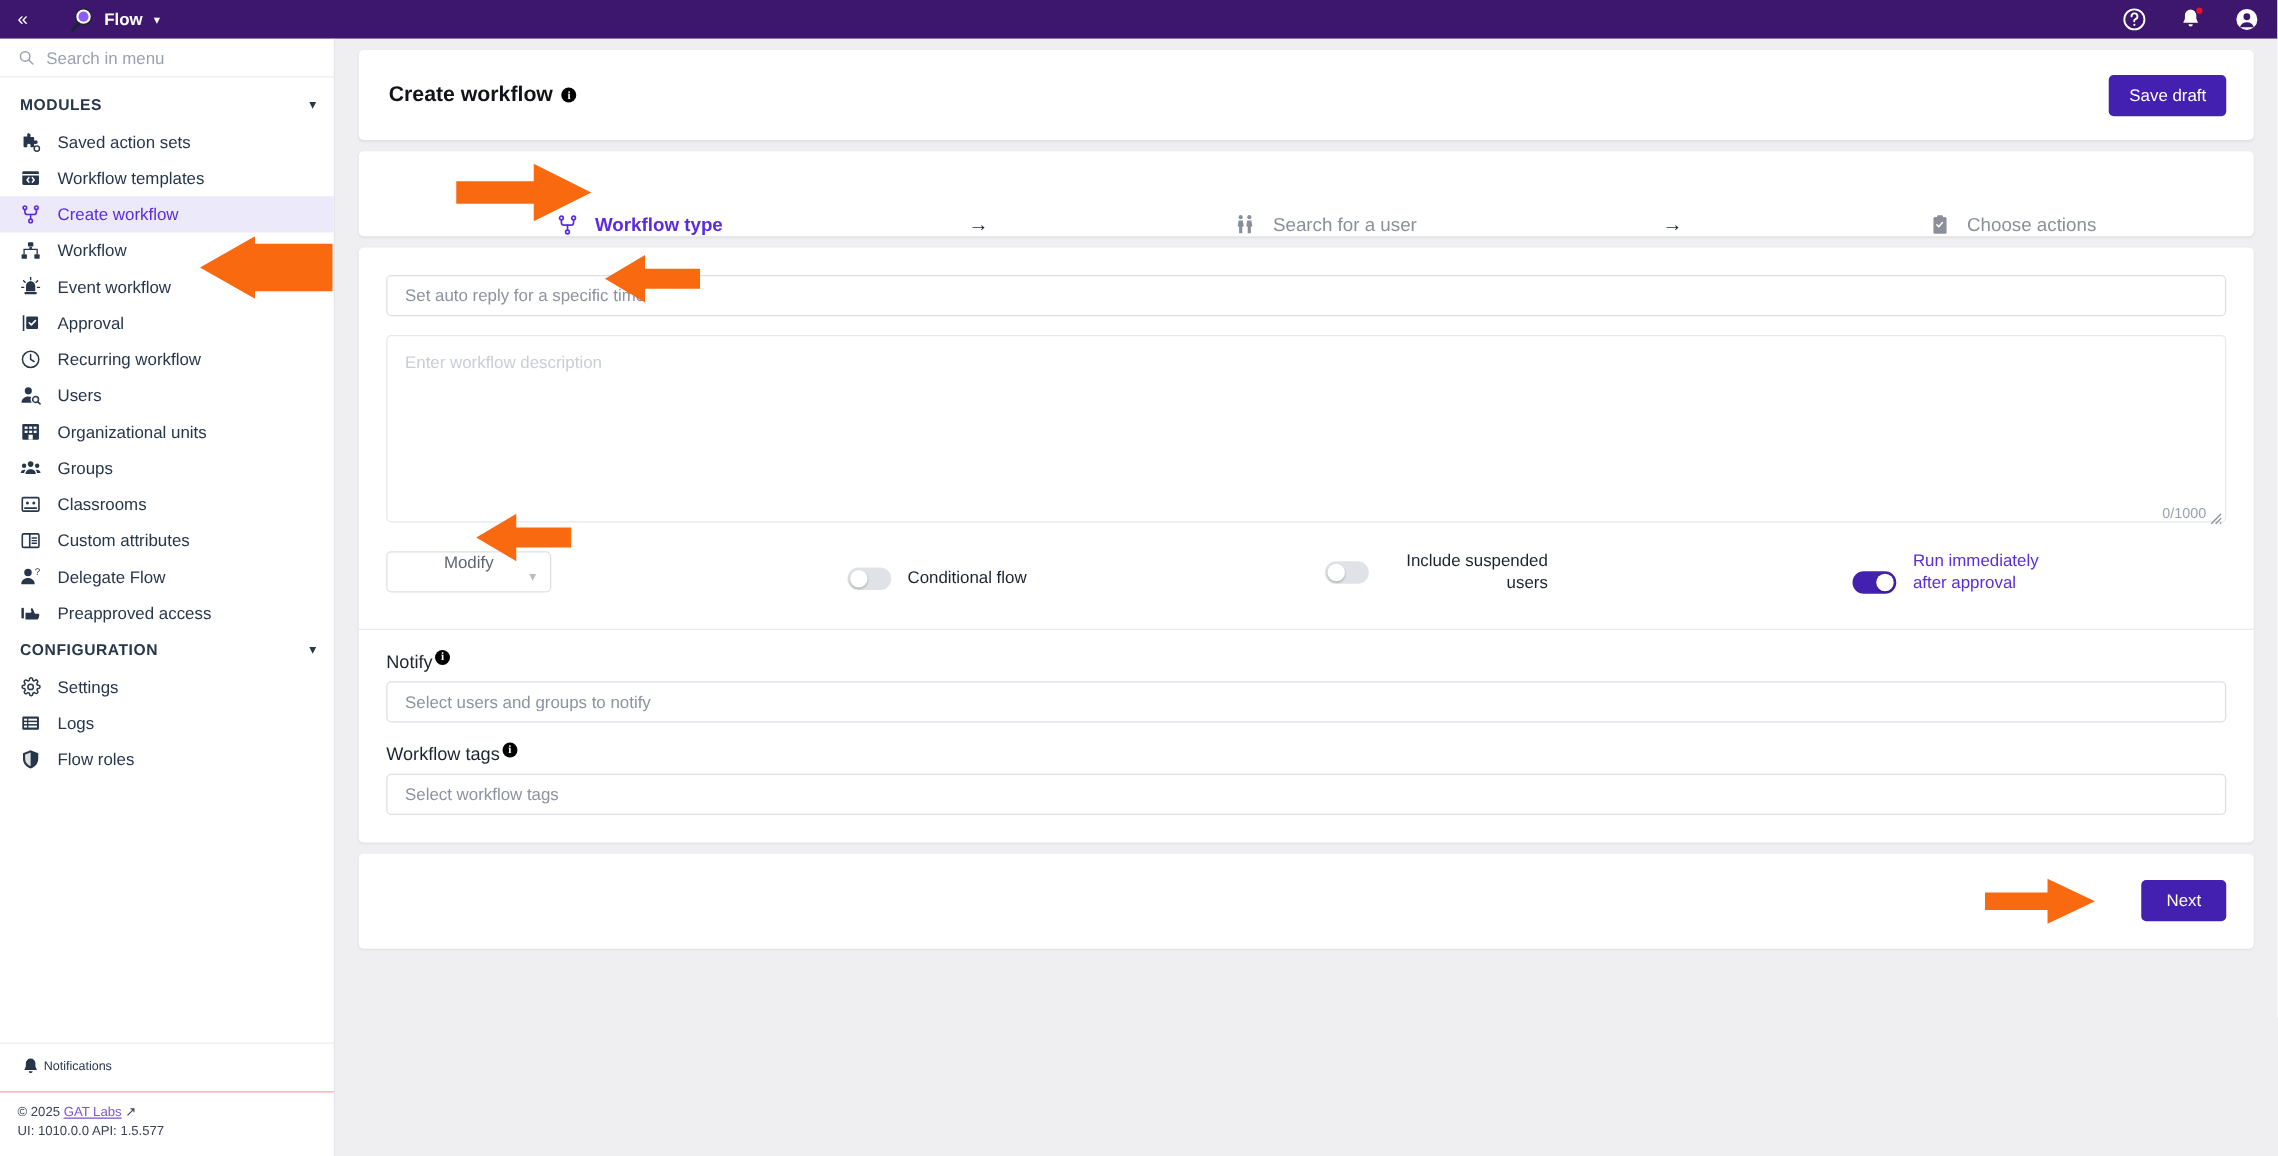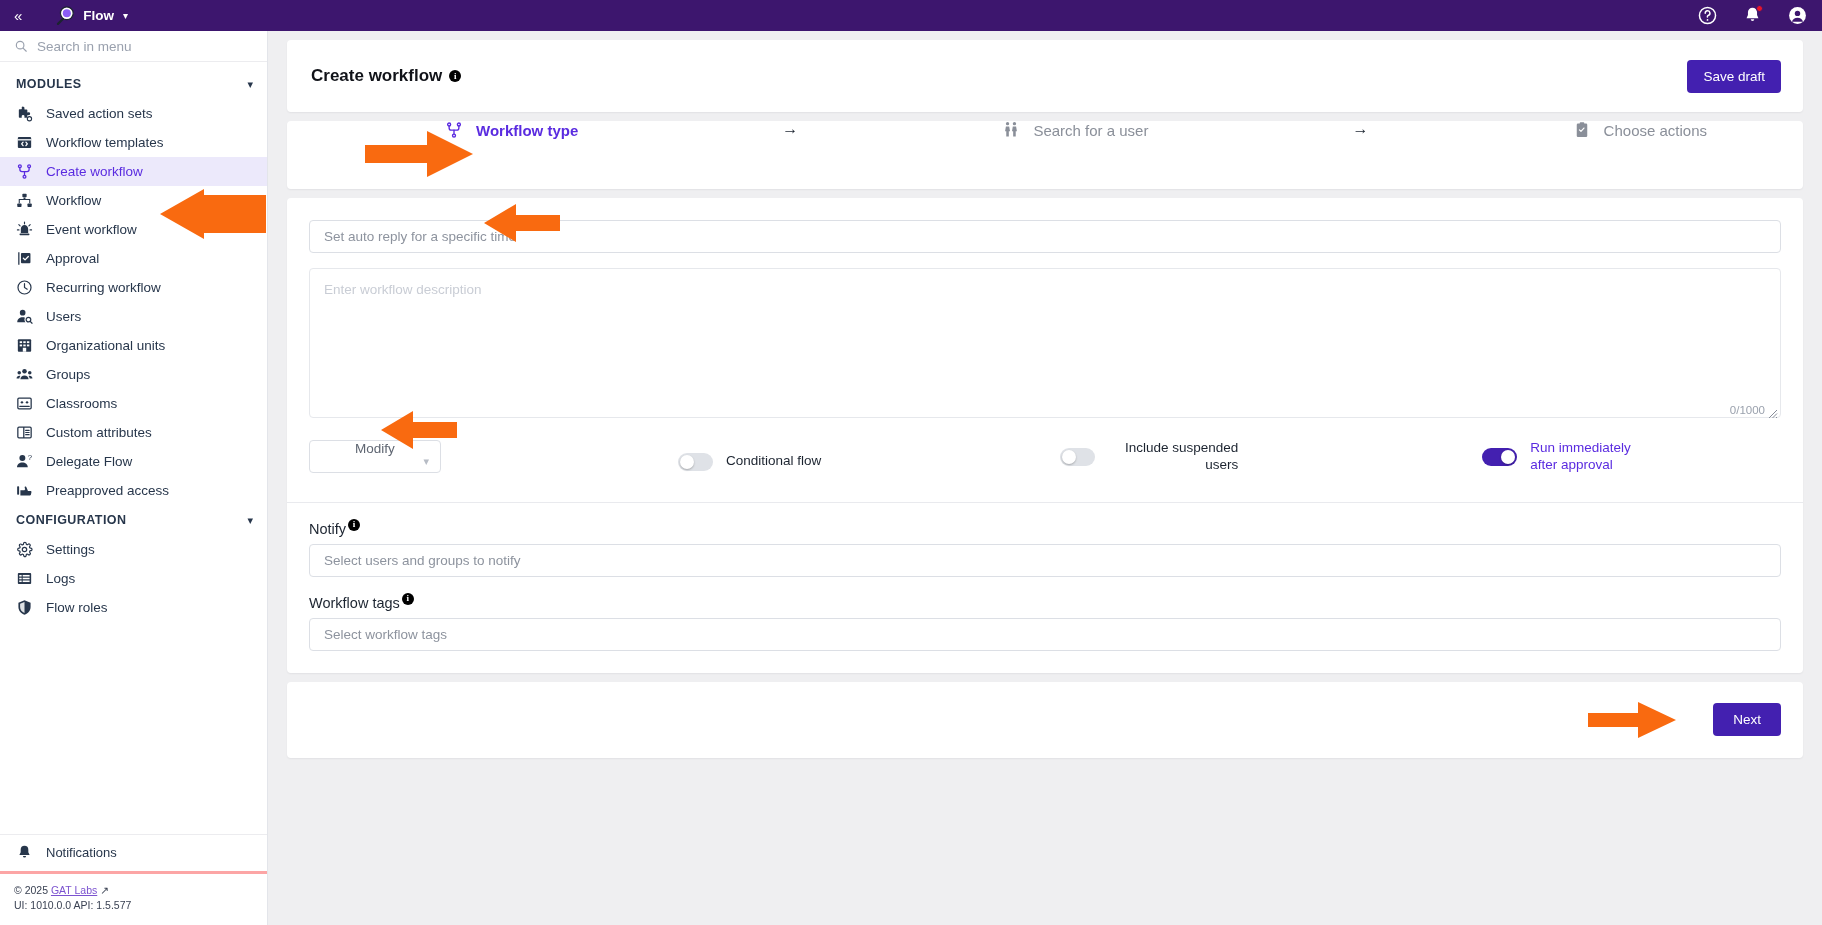--- a/index.html
+++ b/index.html
@@ -80,24 +80,24 @@
     color: #27364b; font-size: 13.5px; cursor: pointer;
     border-radius: 0;
   }
   .nav-item .ico { width: 17px; height: 17px; flex: 0 0 17px; display:block; color: #27364b; }
   .nav-item.active { background: #ece9fb; color: #5a2be0; }
   .nav-item.active .ico { color: #5a2be0; }
   .nav-label { white-space: nowrap; }
 
   .sidebar-bottom { border-top: 1px solid #ececef; }
   .notif-item {
-    display: flex; align-items: center; gap: 13px;
+    display: flex; align-items: center; gap: 2px;
     height: 39px; padding: 0 16px;
-    font-size: 13px; color: #27364b; cursor: pointer;
-    border-bottom: 3px solid #fca5a5;
+    font-size: 10px; color: #27364b; cursor: pointer;
+    border-bottom: 1px solid #fca5a5;
   }
   .footer {
     padding: 9px 14px 12px 14px;
     font-size: 10.5px; color: #3a4253; line-height: 1.45;
   }
   .footer a { color: #7b52cf; }
   .footer .ver { color: #3a4253; }
 
   
   .main {
@@ -132,33 +132,33 @@
   .btn-primary {
     margin-left: auto;
     background: #4320b0; color: #fff; border: none;
     font-family: "Liberation Sans", sans-serif;
     font-size: 13.5px; border-radius: 4px;
     padding: 9px 16px; cursor: pointer;
   }
 
   
   .card-stepper {
-    height: 68px; display: flex; align-items: flex-start;
+    height: 68px; display: flex; align-items: flex-end;
     padding: 0 30px;
   }
   .step { display: flex; align-items: center; gap: 13px; }
   .step .sico { width: 18px; height: 18px; display:block; color: #8a8f99; }
   .step-label { font-size: 15px; color: #8a8f99; }
   .step.active .step-label { color: #5a2be0; font-weight: bold; }
   .step.active .sico { color: #5a2be0; }
   .step-arrow { color: #1c2430; font-size: 16px; line-height: 1; }
   .sp1 { flex: 0 0 auto; margin-left: 128px; }
   .spacerA { flex: 1; display: flex; justify-content: center; }
   .spacerB { flex: 1; display: flex; justify-content: center; }
-  .sp3 { margin-right: 66px; }
+  .sp3 { margin-right: 96px; }
 
   
   .card-form { padding: 22px 22px 0 22px; }
   .text-field {
     width: 100%; height: 33px;
     border: 1px solid #dcdfe5; border-radius: 4px;
     padding: 0 14px; font-size: 13.5px; color: #5f6672;
     font-family: "Liberation Sans", sans-serif; outline: none;
     background: #fff;
   }
@@ -189,21 +189,21 @@
     width: 132px; height: 33px;
     border: 1px solid #dcdfe5; border-radius: 4px;
     display: flex; align-items: center; padding: 0 11px;
     font-size: 13.5px; color: #5f6672; cursor: pointer; background:#fff;flex-direction:column;
   }
   .select-caret { margin-left: auto; color: #b7bcc5; font-size: 11px; line-height:1; }
 
   .toggle-group { display: flex; align-items: center; gap: 13px; cursor: pointer; }
   .tg1 { margin-left: 237px; margin-top: 10px; }
   .tg2 { margin-left: 239px; text-align: right; }
-  .tg3 { margin-left: 244px; }
+  .tg3 { margin-left: 244px; align-items: flex-end; }
   .switch {
     width: 35px; height: 18px; border-radius: 9px;
     background: #dfe2e7; position: relative; flex: 0 0 35px;
   }
   .switch .knob {
     position: absolute; top: 2px; left: 2px;
     width: 14px; height: 14px; border-radius: 50%;
     background: #fff; box-shadow: 0 1px 2px rgba(0,0,0,.25);
   }
   .switch.on { background: #4320b0; }

